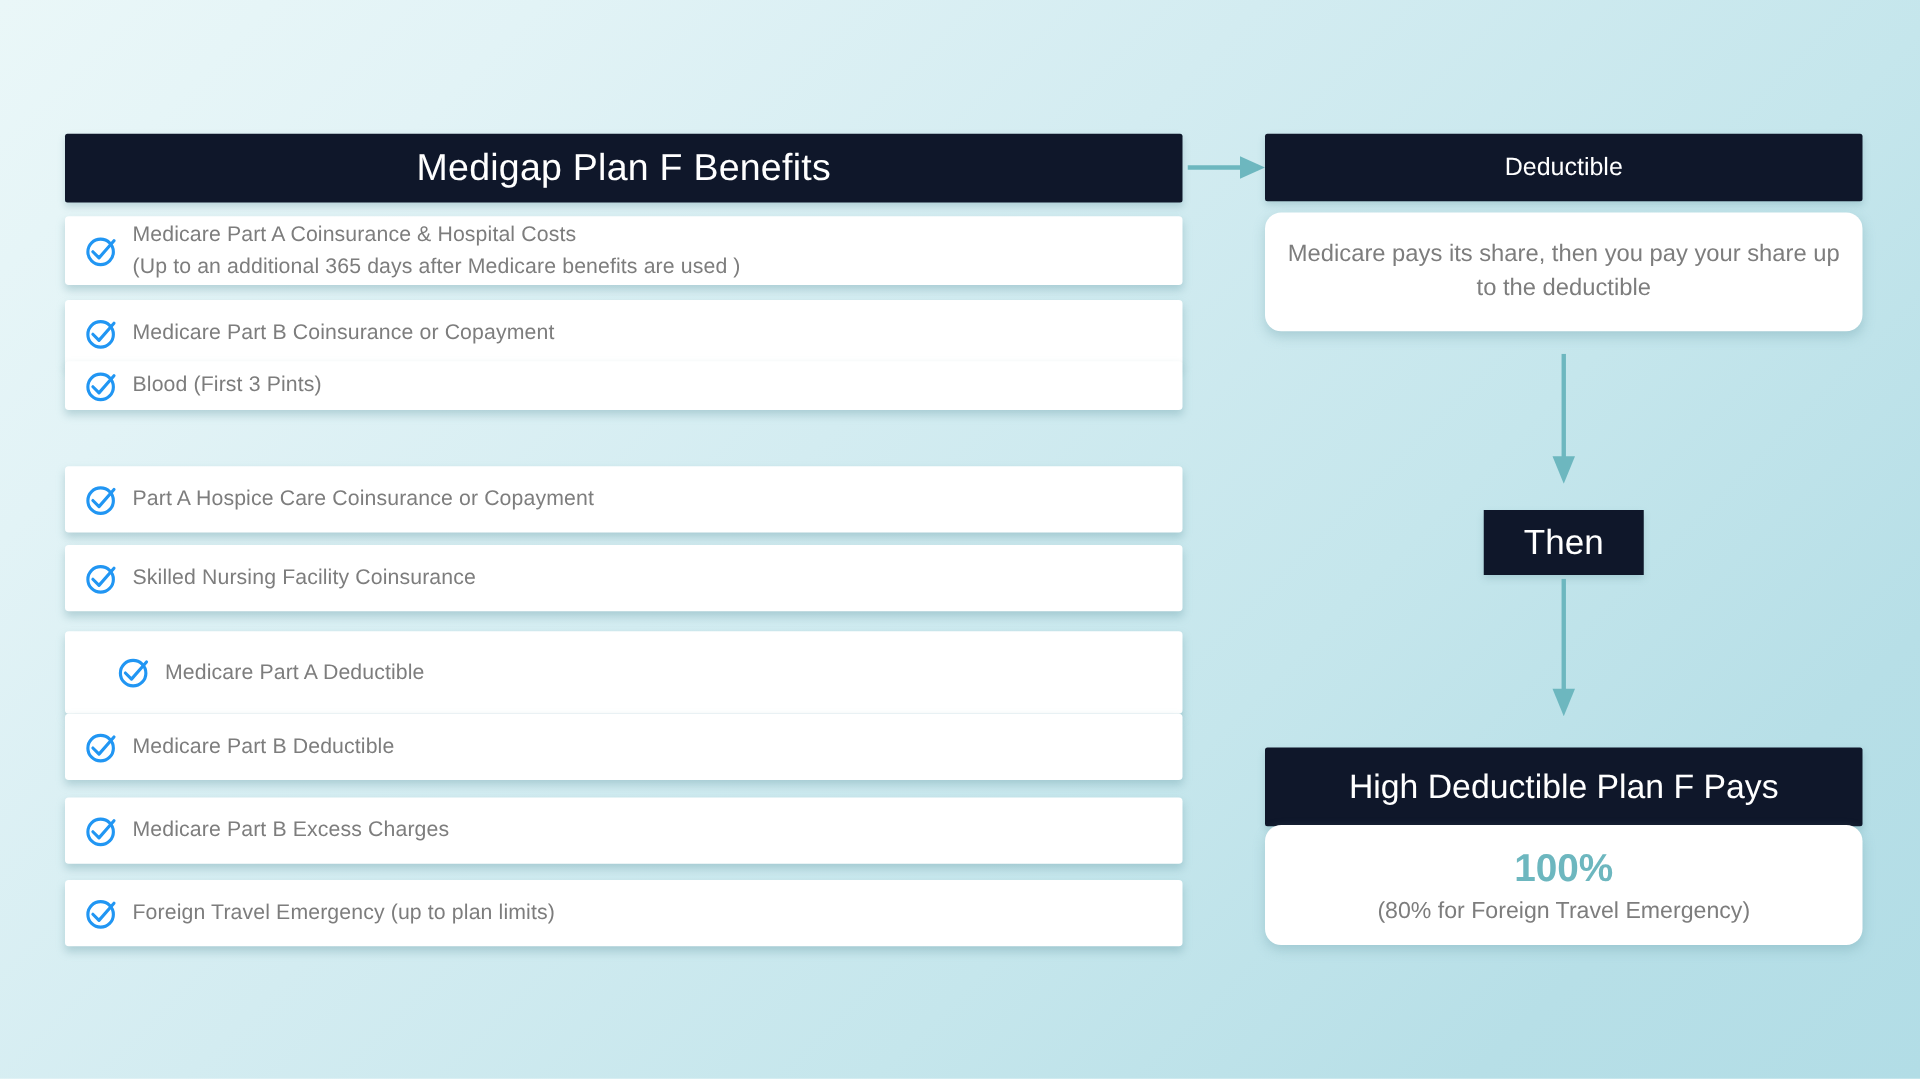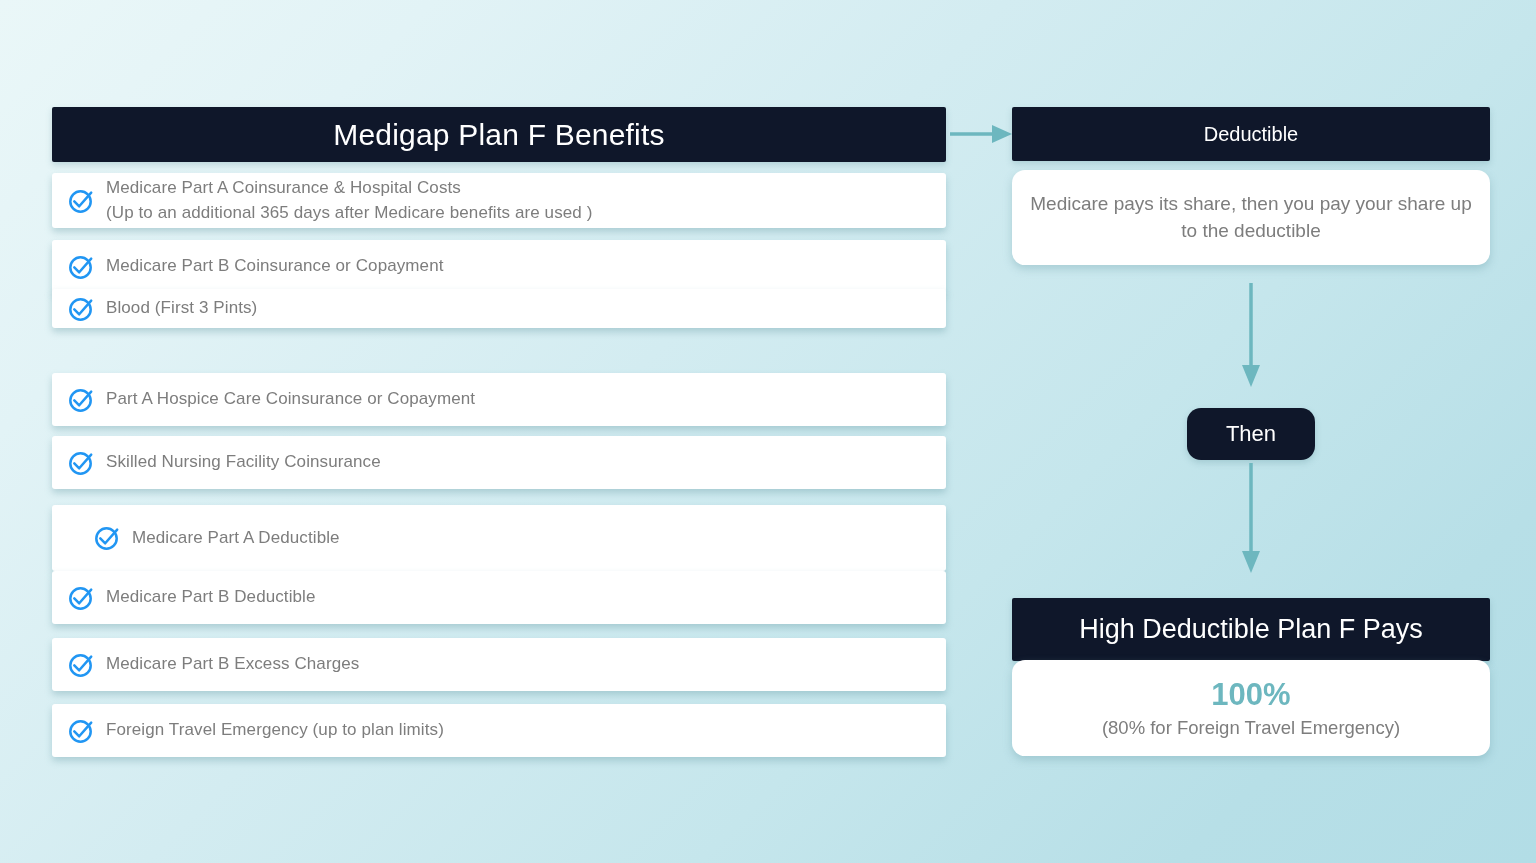--- a/index.html
+++ b/index.html
@@ -134,22 +134,22 @@
     width: 32px;
     height: 104px;
   }
 
   .then-box {
     position: absolute;
     left: 1187px;
     top: 408px;
     width: 128px;
     height: 52px;
-    font-size: 22px;
-    border-radius: 14px;
+    font-size: 28px;
+    border-radius: 0;
   }
 
   .v-arrow-2 {
     position: absolute;
     left: 1235px;
     top: 463px;
     width: 32px;
     height: 110px;
   }
 

